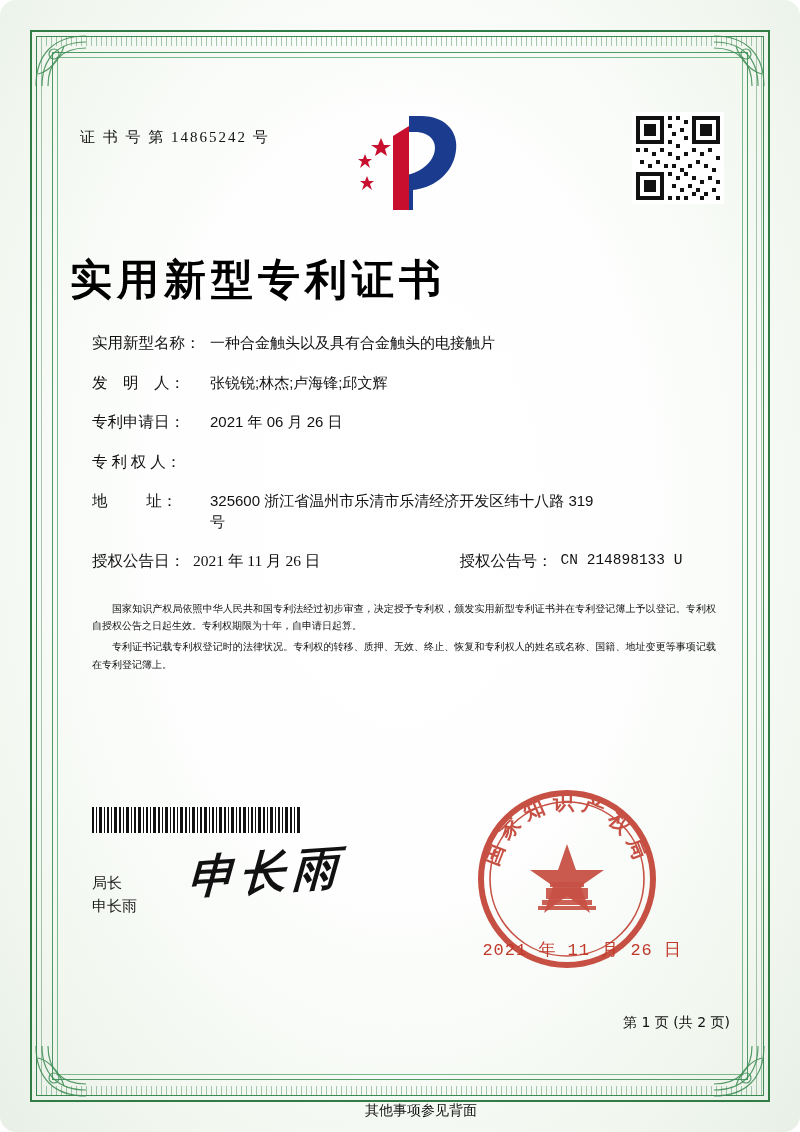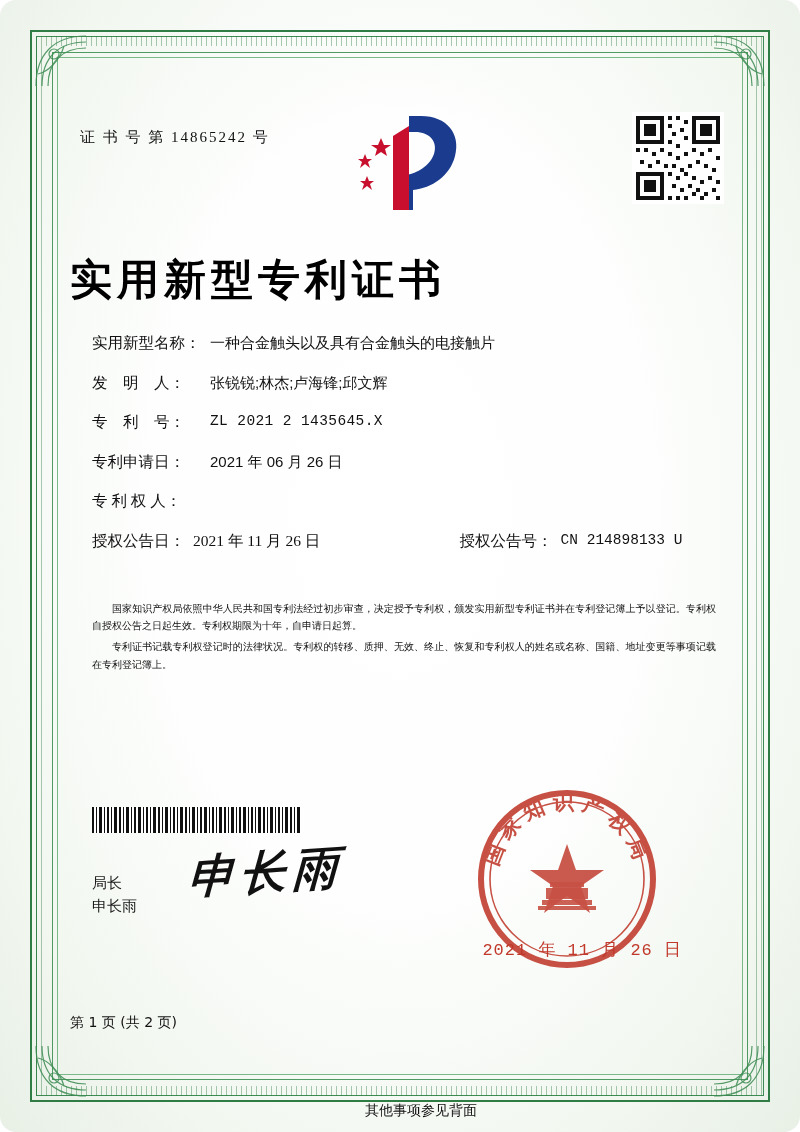--- a/index.html
+++ b/index.html
@@ -236,21 +236,21 @@
     color: #c0392b;
     font-family: "Liberation Mono", "DejaVu Sans Mono", monospace;
     letter-spacing: 1px;
     white-space: nowrap;
   }
 
   .page-num {
     position: absolute;
     left: 0; right: 0;
     bottom: 28px;
-    text-align: left;
+    text-align: right;
     font-size: 14px;
     font-family: "DejaVu Sans", "Liberation Sans", sans-serif;
     color: #111;
   }
 
   .footer-note {
     position: absolute;
     left: 0; right: 0;
     bottom: 12px;
     text-align: center;
@@ -412,34 +412,37 @@
       <div class="field-row">
         <div class="field-label">实用新型名称：</div>
         <div class="field-value zh">一种合金触头以及具有合金触头的电接触片</div>
       </div>
 
       <div class="field-row">
         <div class="field-label">发    明    人：</div>
         <div class="field-value zh">张锐锐;林杰;卢海锋;邱文辉</div>
       </div>
 
-      <div class="field-row">
-        <div class="field-label">专    利    号：</div>
-        <div class="field-value mono">ZL 2021 2 1435645.X</div>
-      </div>
 
       <div class="field-row">
         <div class="field-label">专利申请日：</div>
         <div class="field-value zh">2021 年 06 月 26 日</div>
       </div>
 
       <div class="field-row">
         <div class="field-label">专 利 权 人：</div>
       </div>
 
+      <div class="field-row">
+        <div class="field-label">地          址：</div>
+        <div class="field-value zh">
+          <div>325600 浙江省温州市乐清市乐清经济开发区纬十八路 319</div>
+          <div class="addr-line2">号</div>
+        </div>
+      </div>
 
       <div class="row-pair">
         <div class="pair-left">
           <div class="pair-label">授权公告日：</div>
           <div class="pair-value">2021 年 11 月 26 日</div>
         </div>
         <div class="pair-right">
           <div class="pair-label">授权公告号：</div>
           <div class="pair-value mono">CN 214898133 U</div>
         </div>

